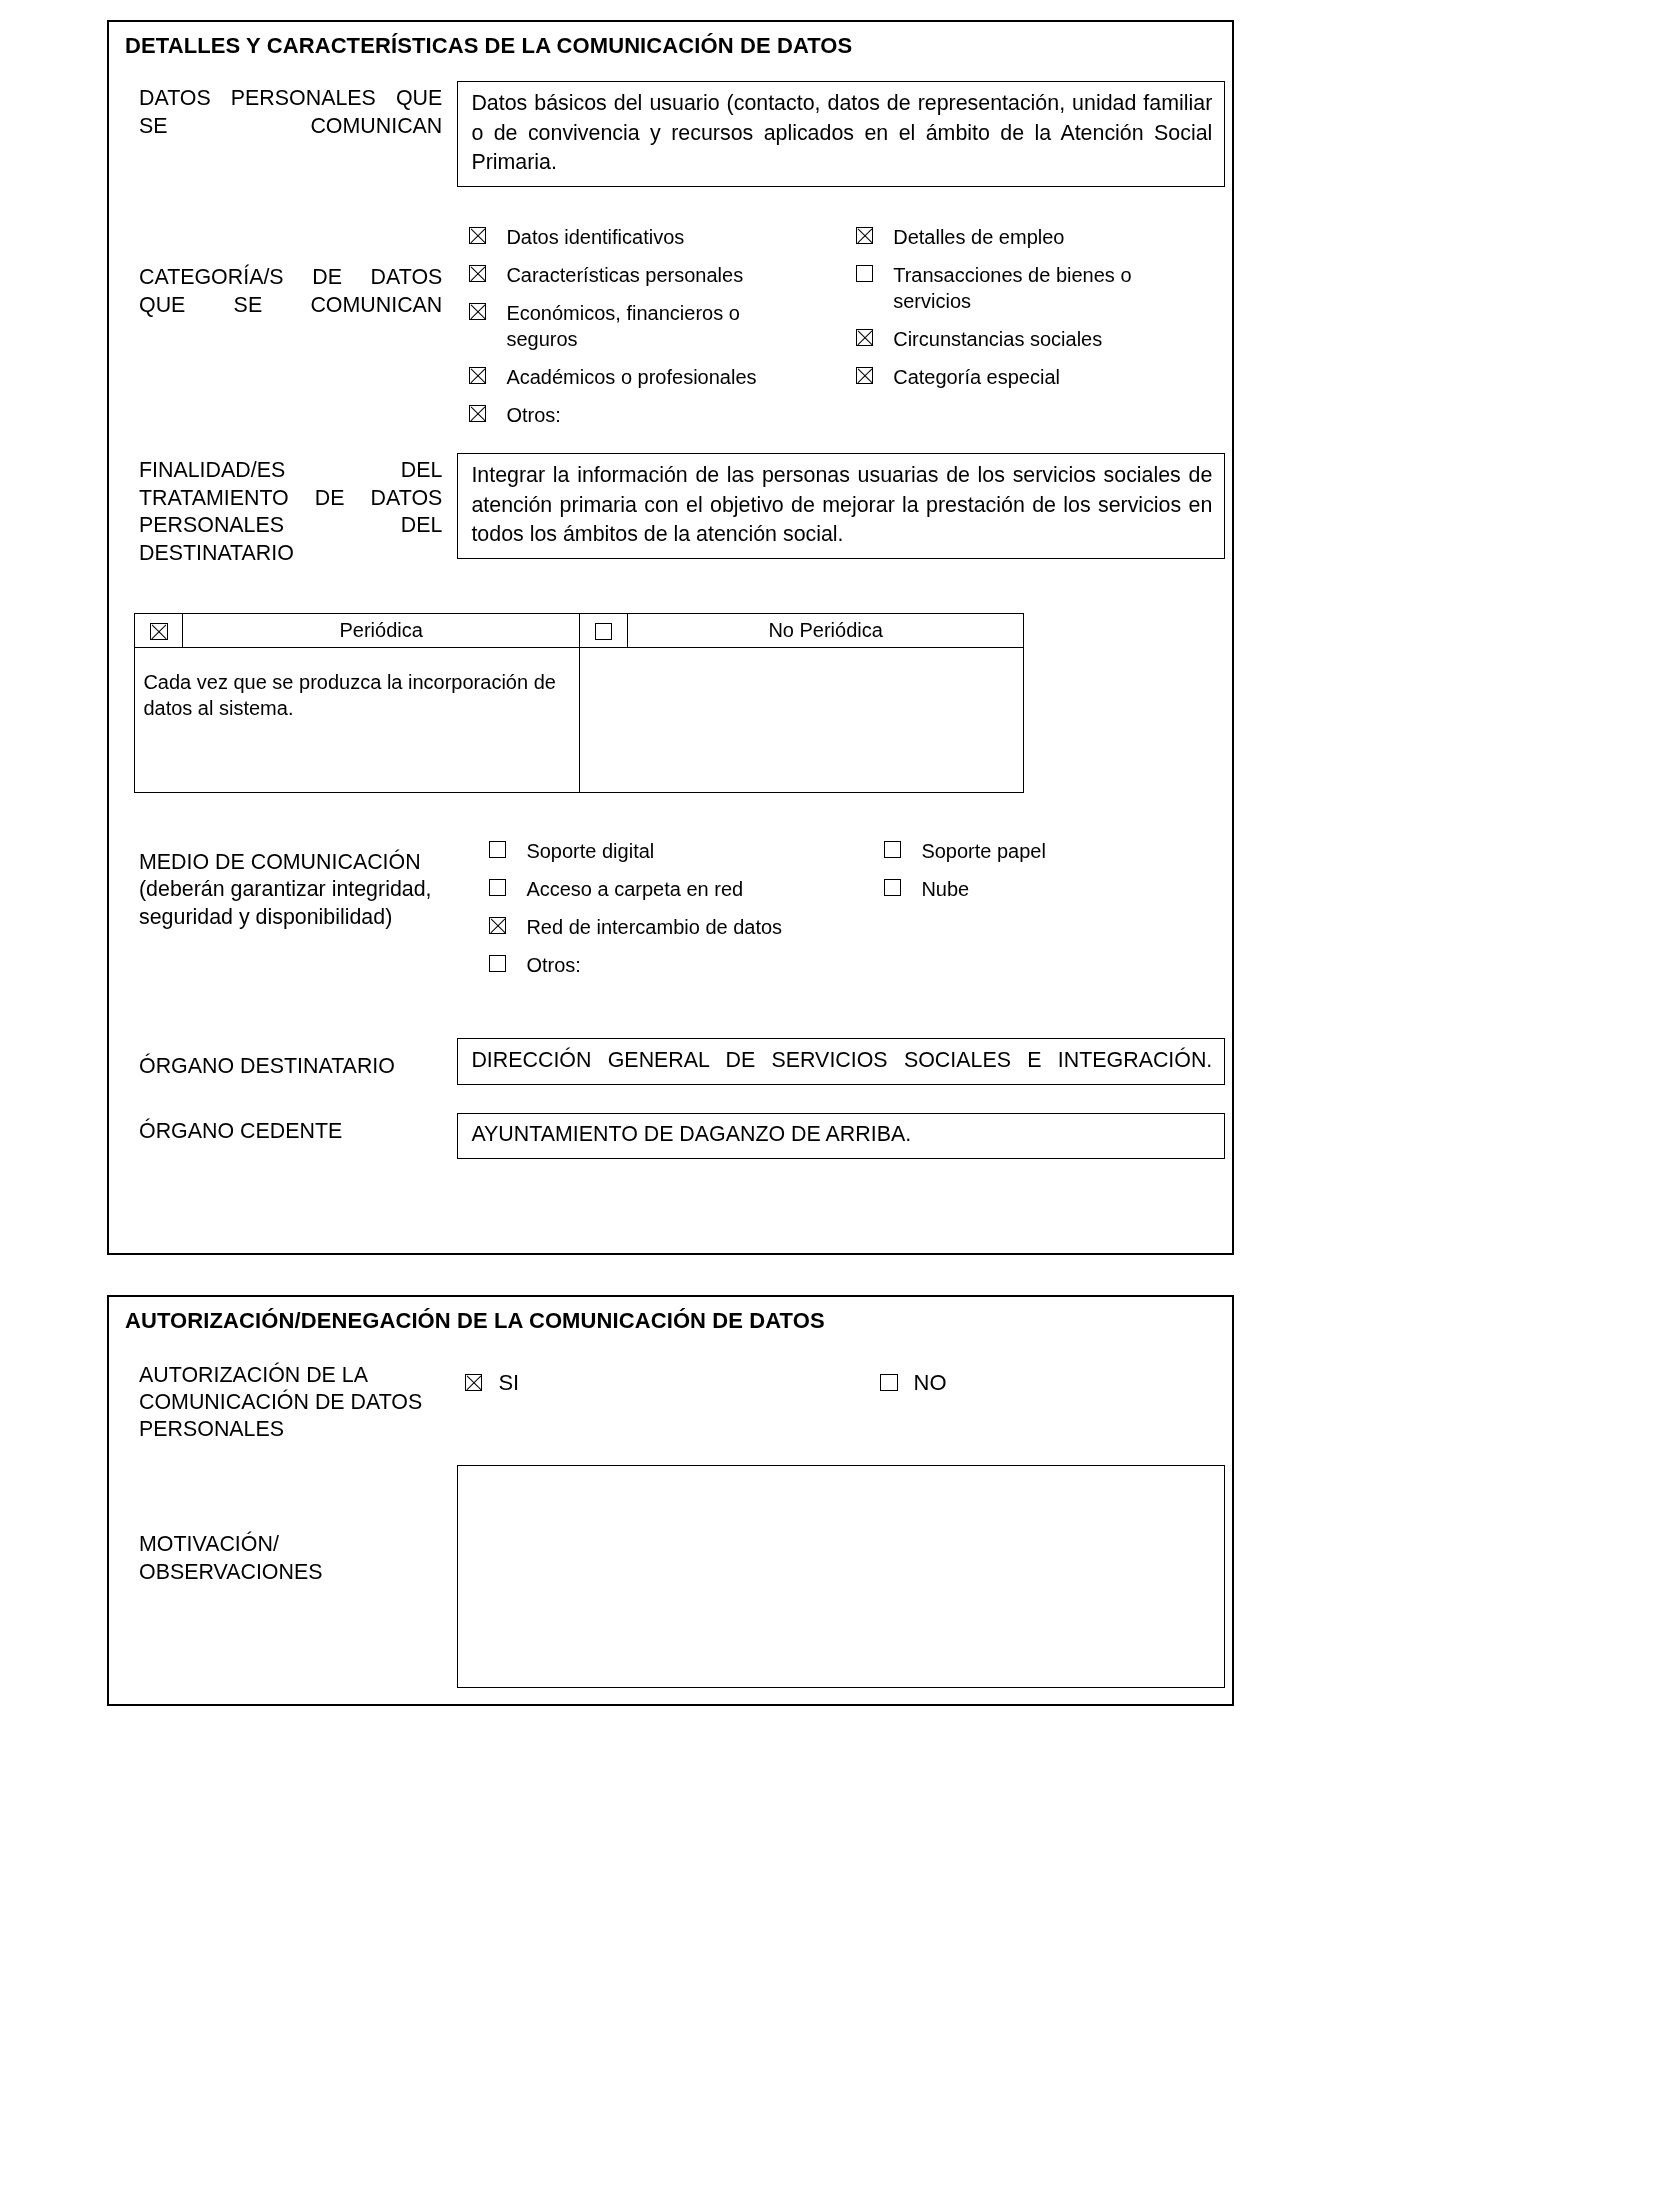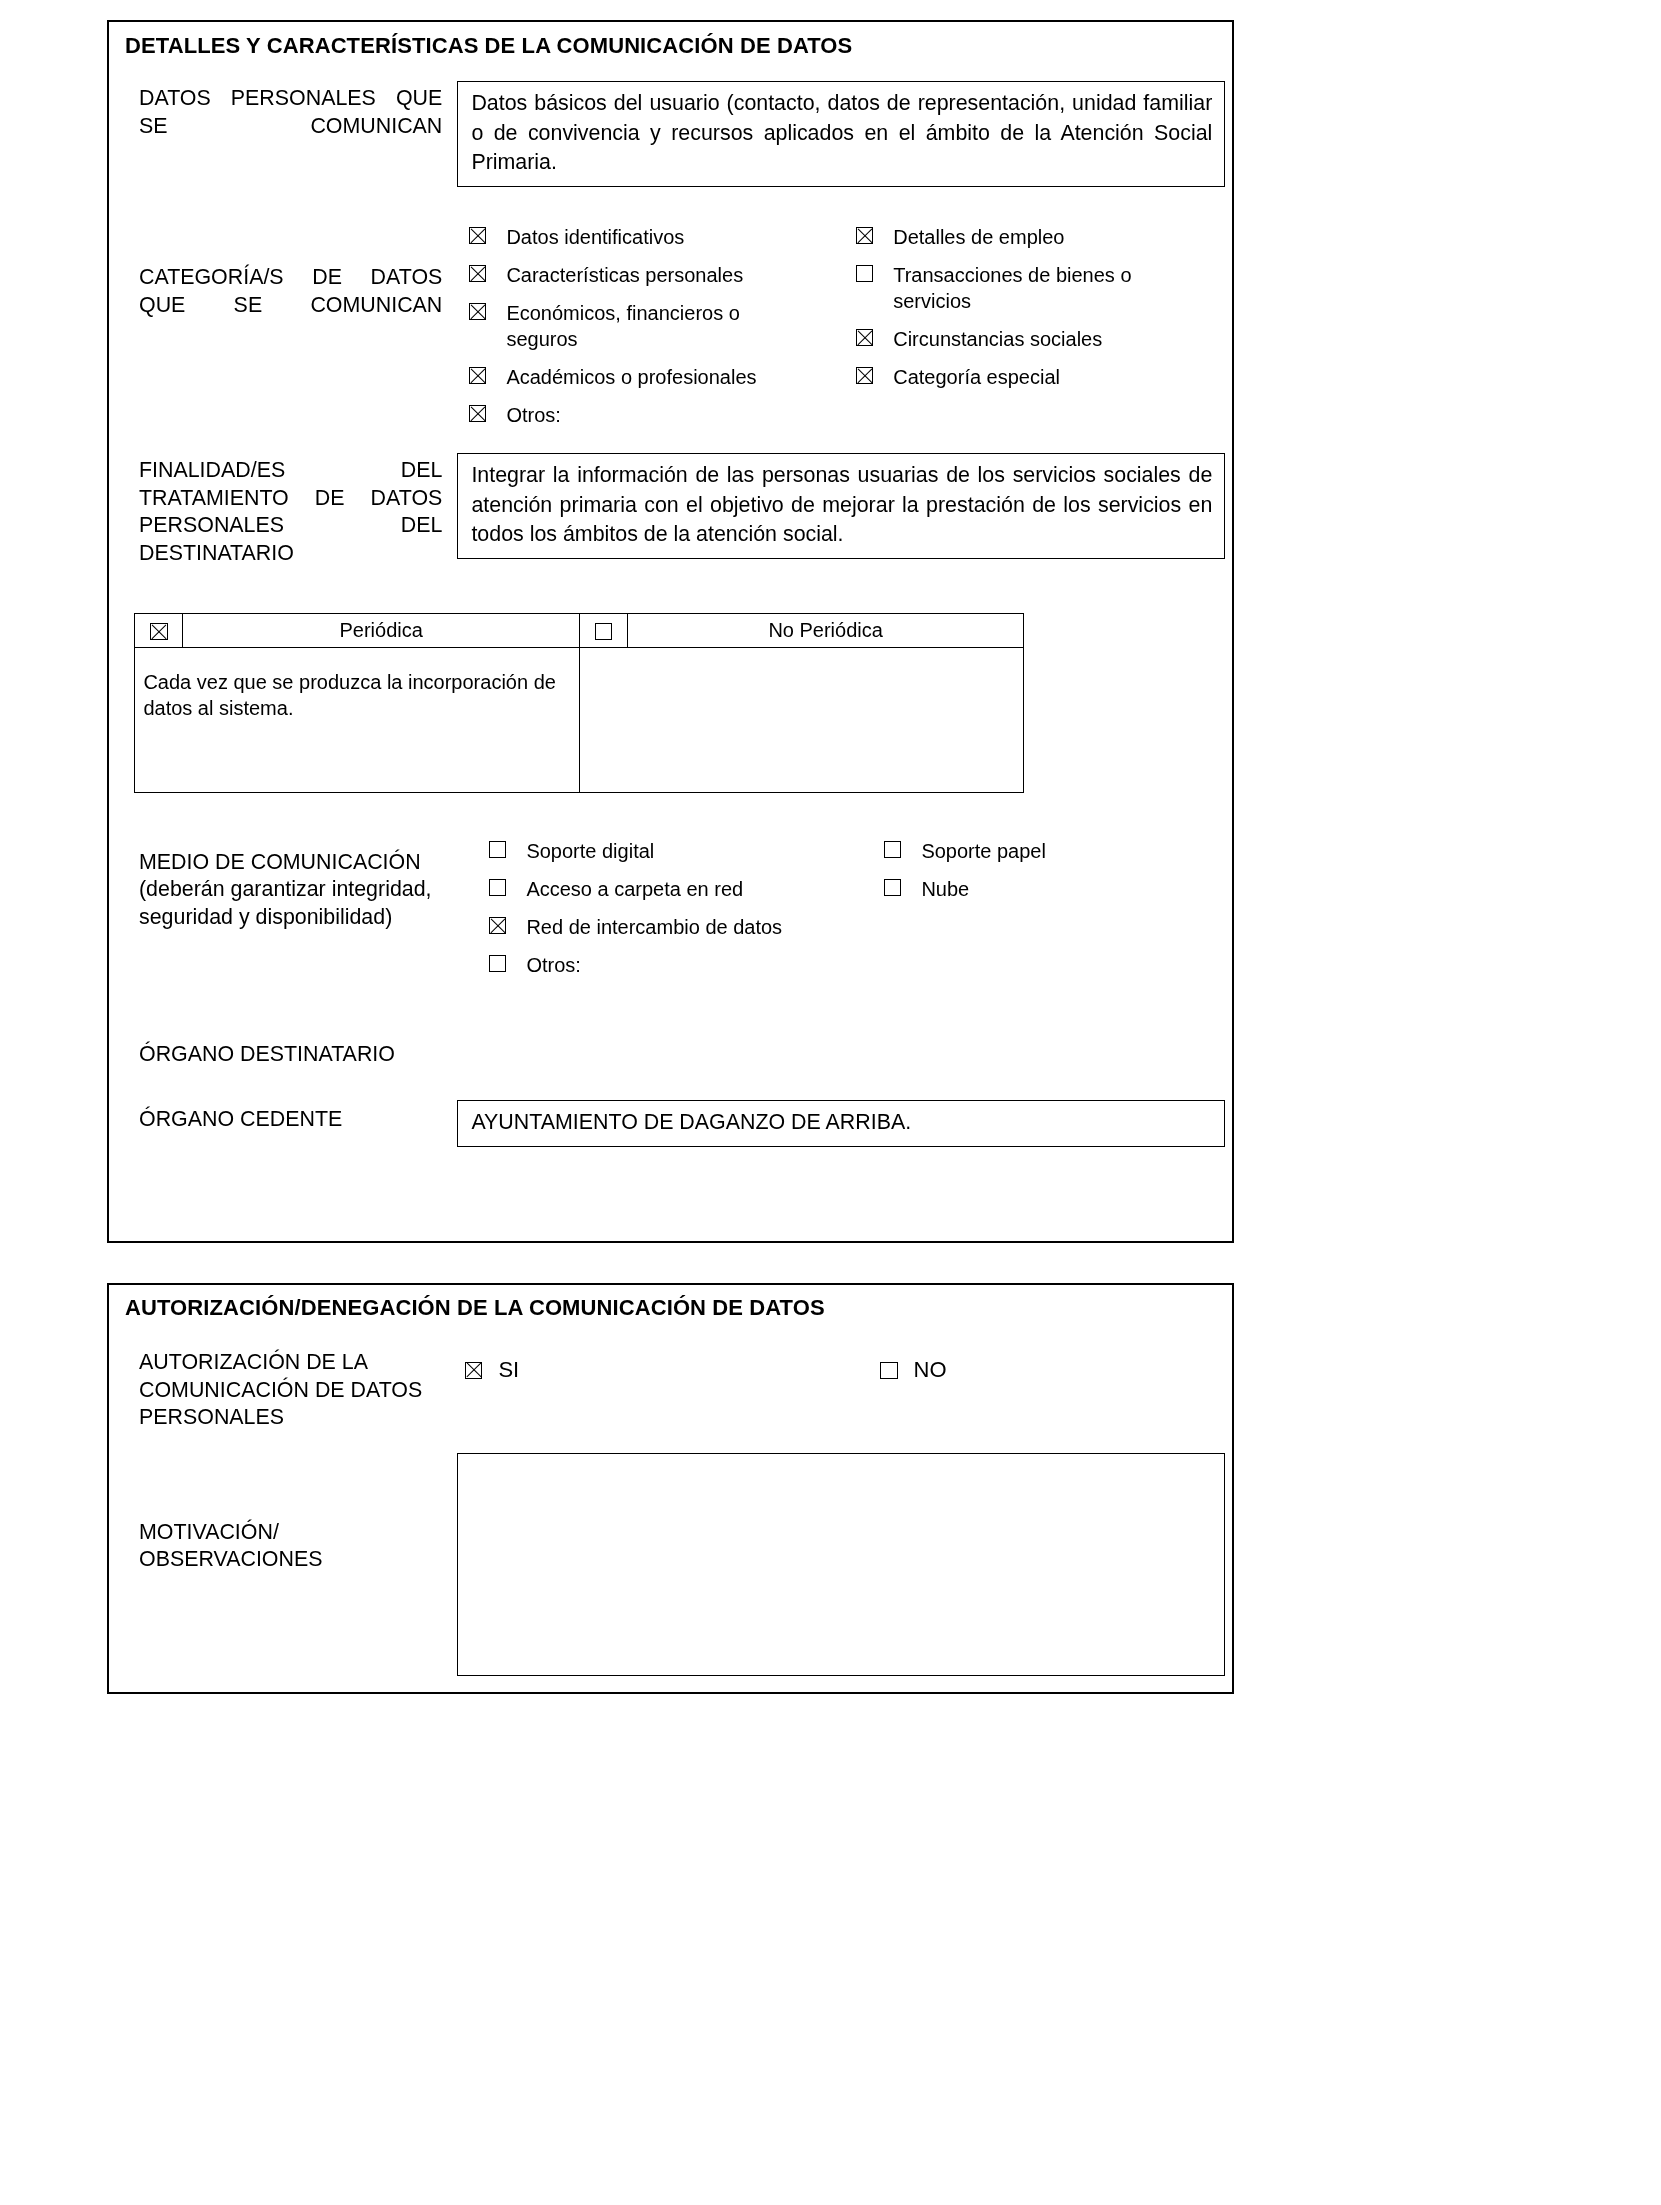--- a/index.html
+++ b/index.html
@@ -323,24 +323,25 @@
             <span class="cb"></span>
             <span>Nube</span>
           </div>
 
         </div>
       </div>
     </div>
 
     <div class="spacer-40"></div>
 
-    <div class="row" style="margin-top:9px;">
+    <div class="row" style="margin-top:21px;">
       <div class="label-cell" style="padding-top:14.7px;">
         <span>ÓRGANO DESTINATARIO</span>
       </div>
+      <div class="value-box label-just" style="flex:1;margin-right:6.7px;">DIRECCIÓN GENERAL DE SERVICIOS SOCIALES E INTEGRACIÓN.</div>
     </div>
 
     <div class="row" style="margin-top:28px;">
       <div class="label-cell" style="padding-top:5.4px;">
         <span>ÓRGANO CEDENTE</span>
       </div>
       <div class="value-box" style="flex:1;margin-right:6.7px;">AYUNTAMIENTO DE DAGANZO DE ARRIBA.</div>
     </div>
 
     <div style="height:94px"></div>

